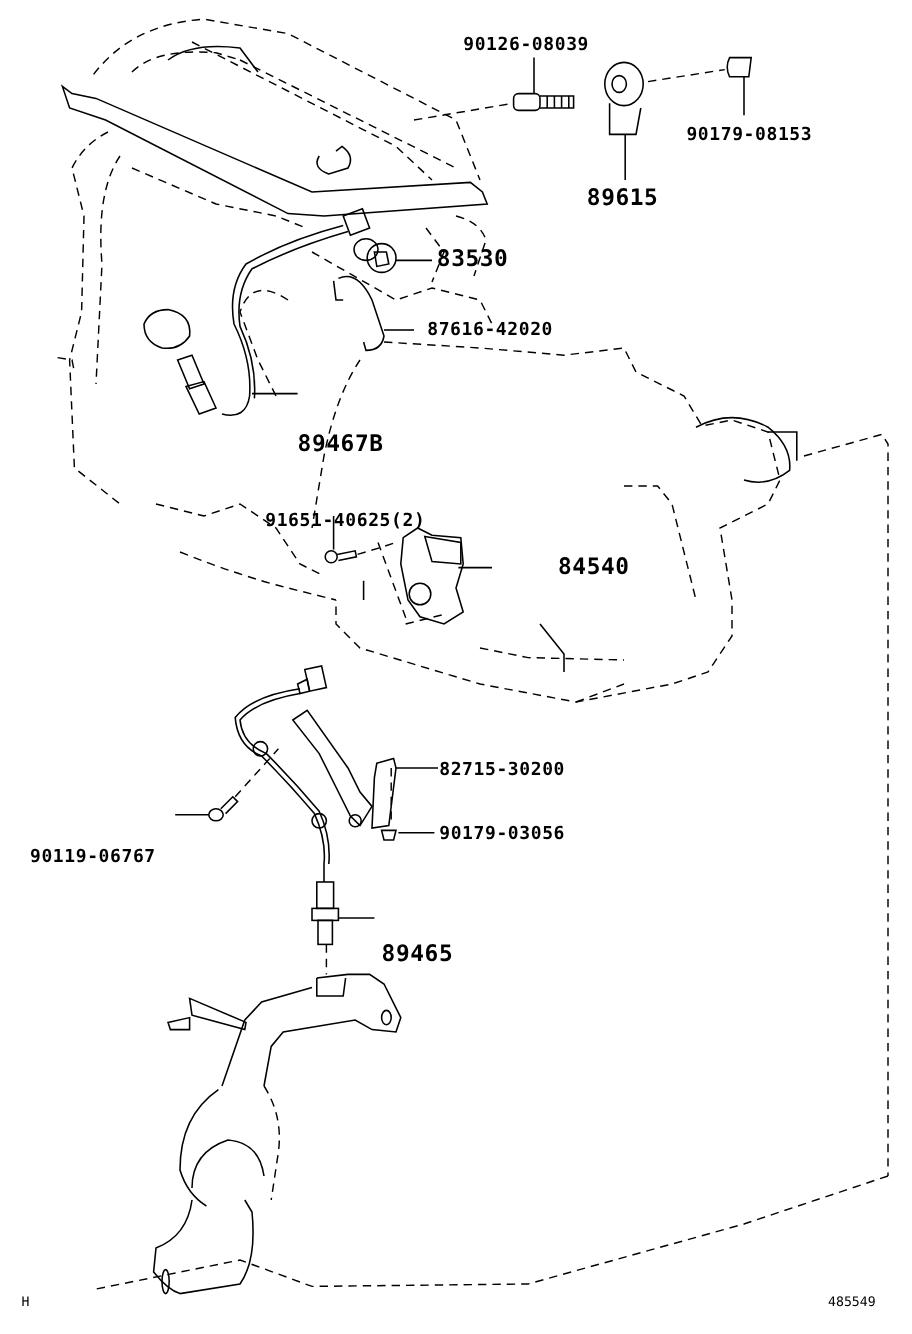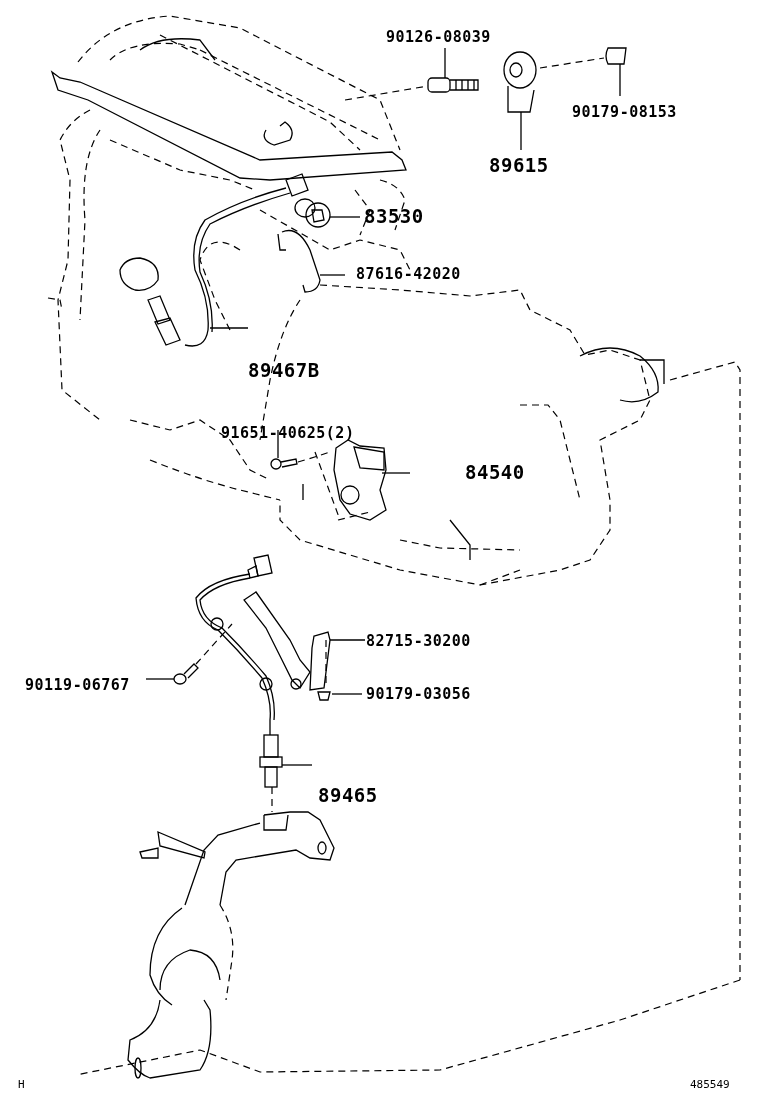--- a/index.html
+++ b/index.html
@@ -155,18 +155,18 @@
   <span class="lbl small" style="left:386px;top:28px;">90126-08039</span>
   <span class="lbl small" style="left:572px;top:103px;">90179-08153</span>
   <span class="lbl big" style="left:478px;top:154px;margin-left:11px;">89615</span>
   <span class="lbl big" style="left:364px;top:205px;">83530</span>
   <span class="lbl small" style="left:356px;top:265px;">87616-42020</span>
   <span class="lbl big" style="left:248px;top:316px;margin-top:43px;">89467B</span>
   <span class="lbl small" style="left:221px;top:407px;margin-top:17px;">91651-40625(2)</span>
   <span class="lbl big" style="left:417px;top:461px;margin-left:48px;">84540</span>
   <span class="lbl small" style="left:366px;top:632px;">82715-30200</span>
   <span class="lbl small" style="left:366px;top:685px;">90179-03056</span>
-  <span class="lbl small" style="left:25px;top:676px;">90119-06767</span>
+  <span class="lbl small" style="left:25px;top:704px;">90119-06767</span>
   <span class="lbl big" style="left:318px;top:754px;margin-top:30px;">89465</span>
 
   <span class="foot" style="left:18px;top:1078px;">H</span>
   <span class="foot" style="left:690px;top:1078px;">485549</span>
 </div>
 
 </body></html>

